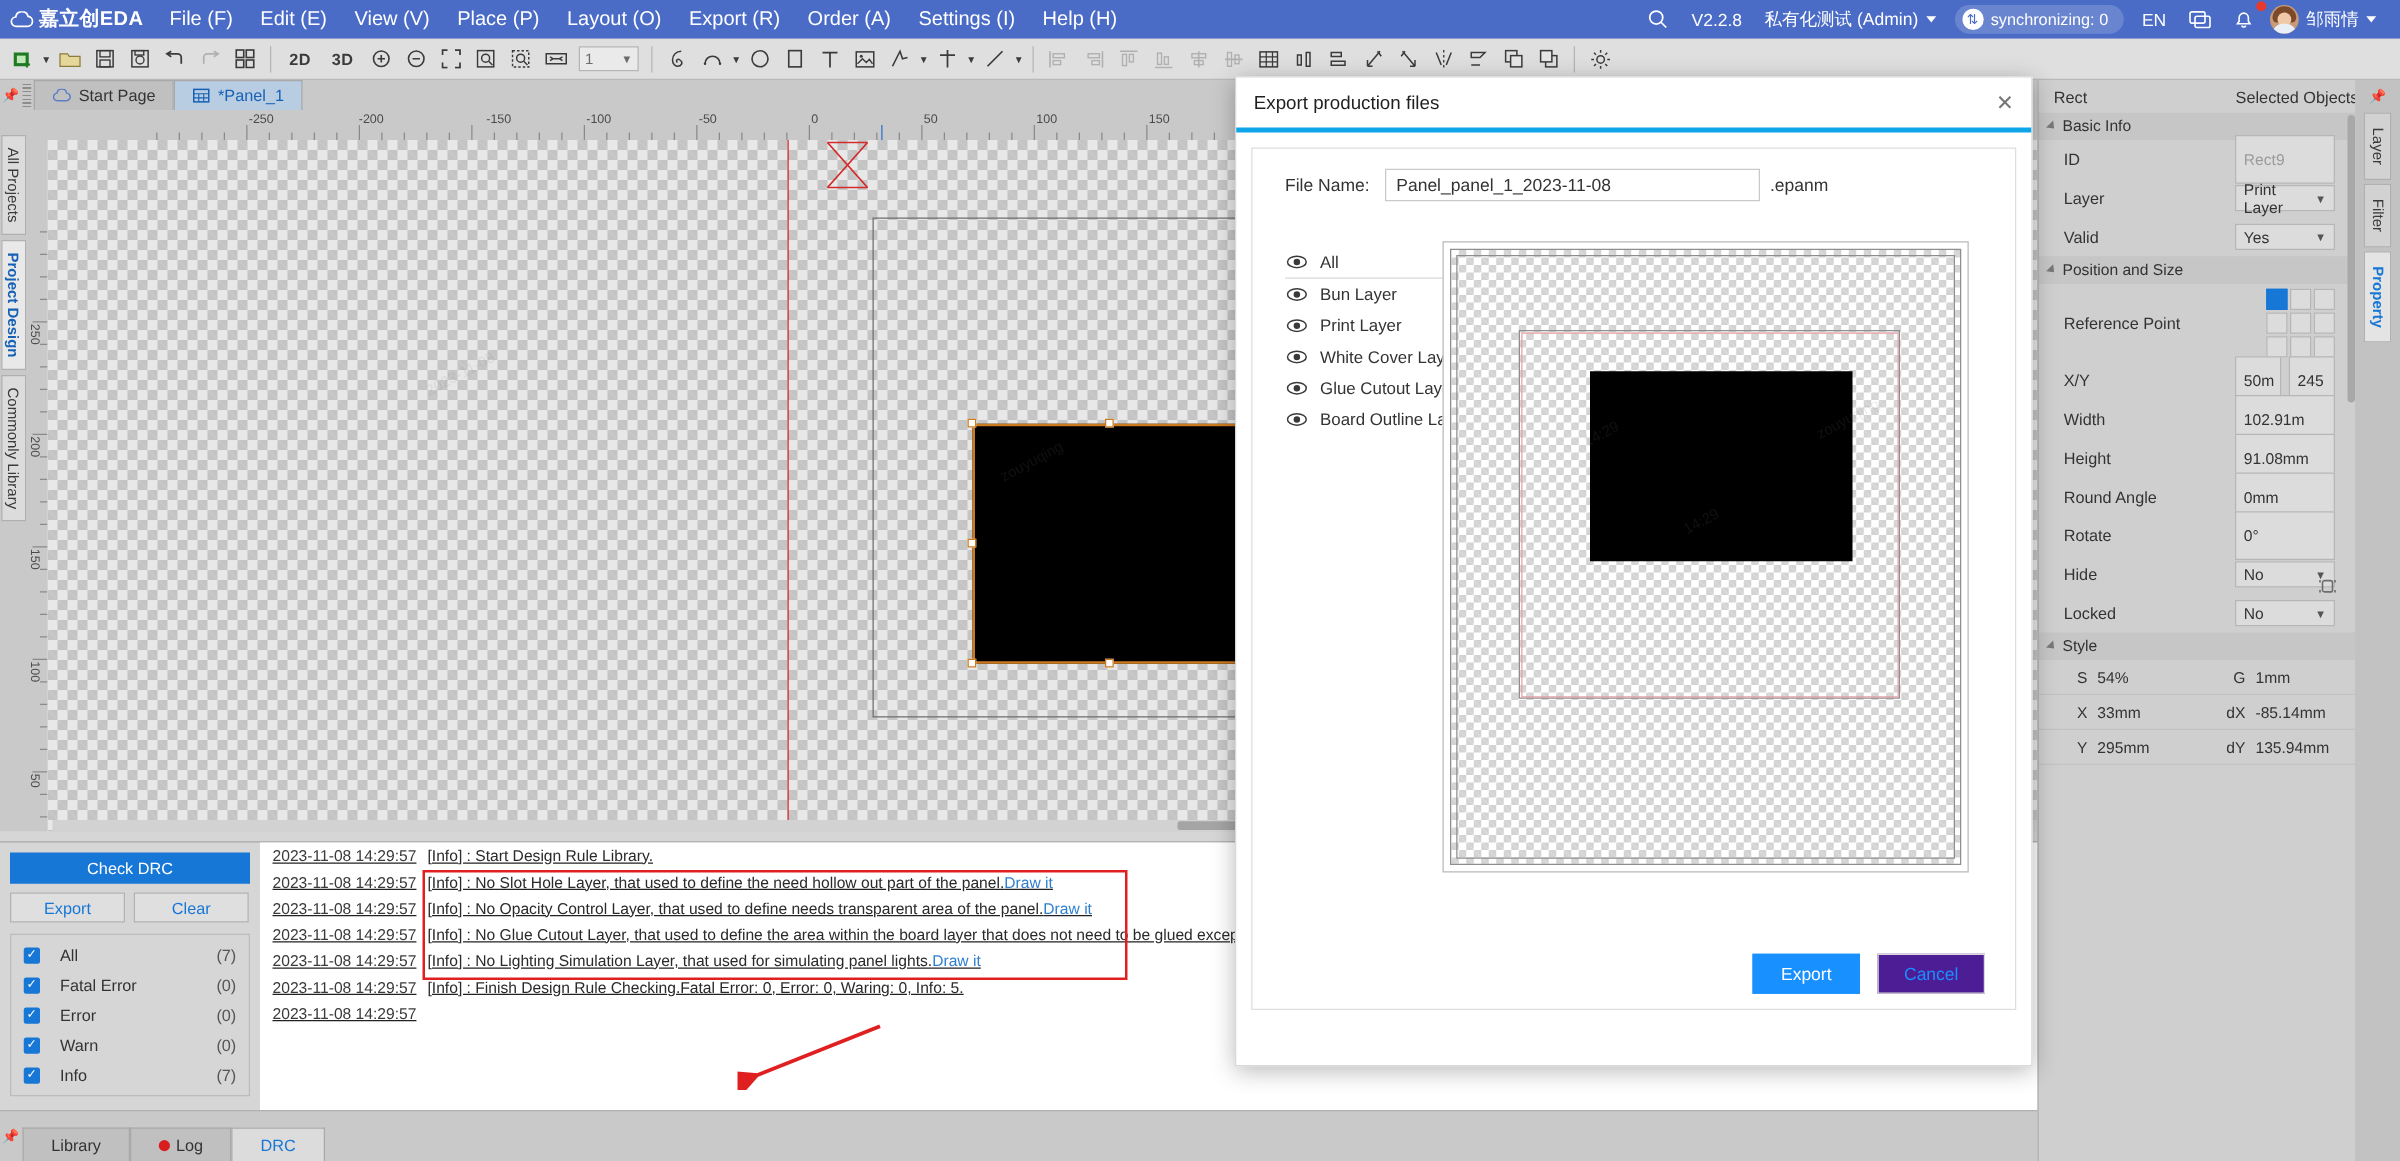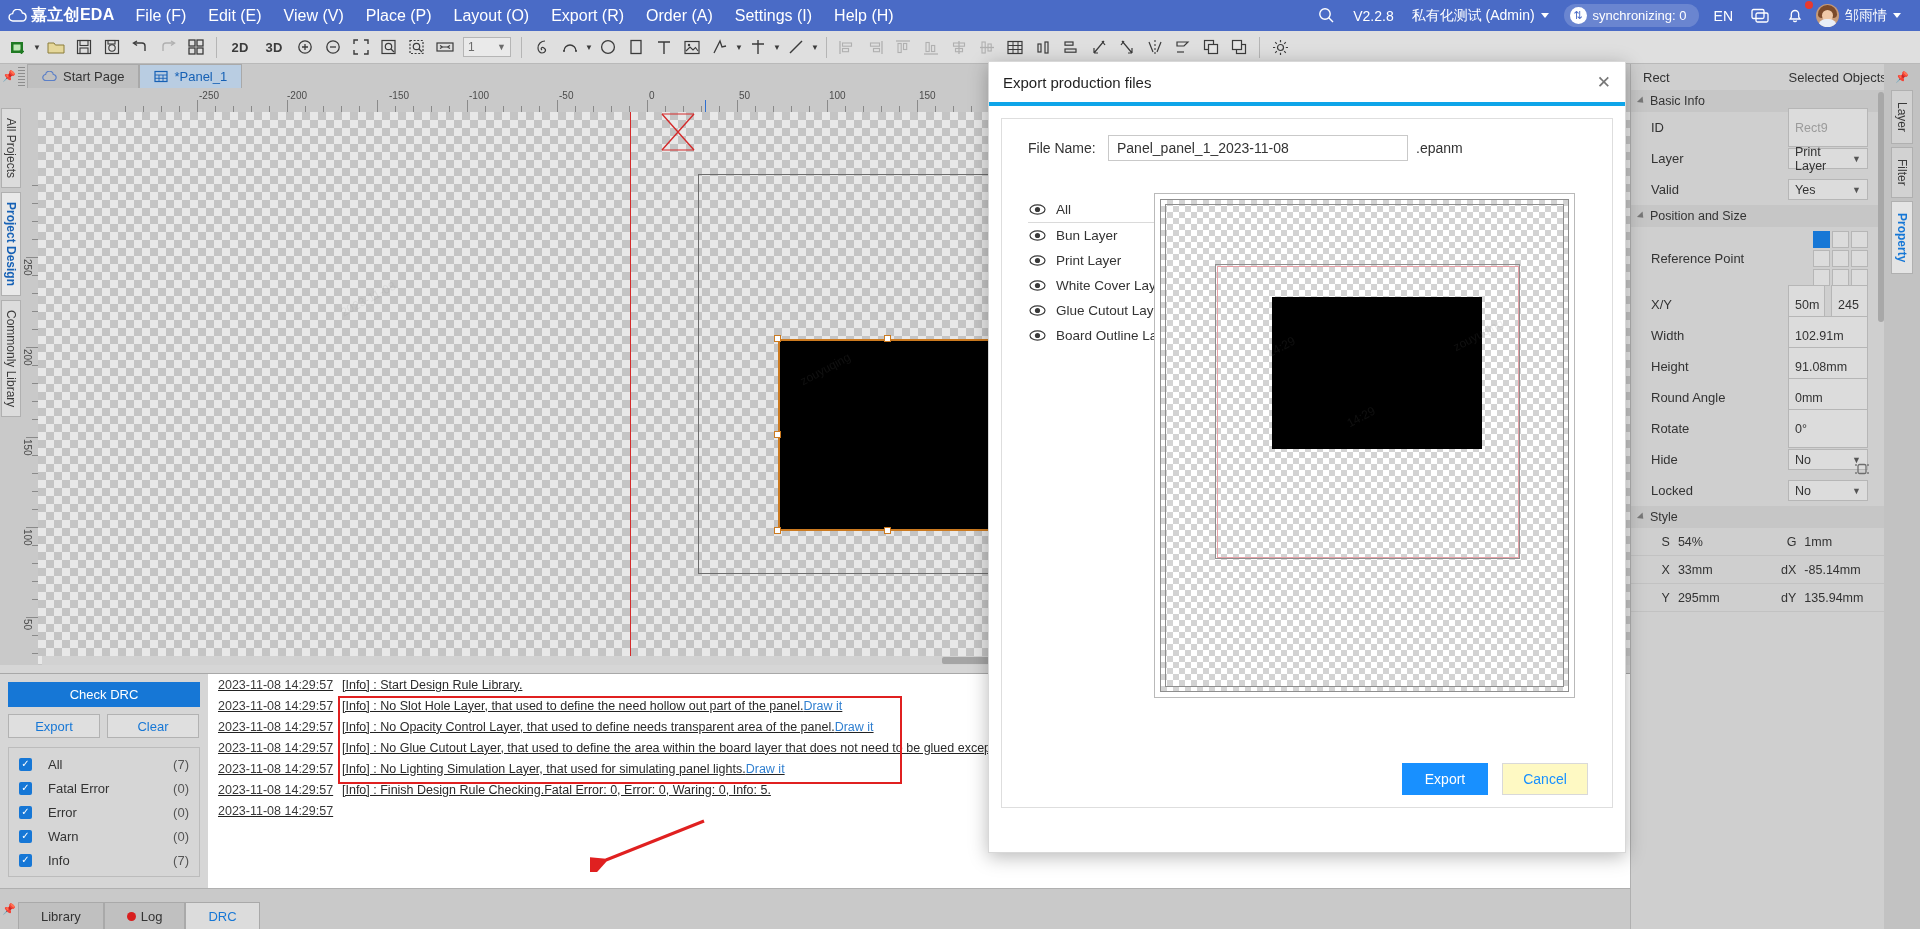--- a/index.html
+++ b/index.html
@@ -177,21 +177,21 @@
       linear-gradient(45deg,#d3d3d3 25%,transparent 25%,transparent 75%,#d3d3d3 75%);
     background-size:12px 12px;background-position:0 0,6px 6px;border:1px solid #8e8e8e;}
   .preview .pinkbox{position:absolute;border:1px solid #e7a0a7;}
   .preview .graybox{position:absolute;border:1px solid #8e8e8e;}
   .preview .blackbox{position:absolute;background:#000;}
   .modal-foot{position:absolute;left:0;bottom:0;width:100%;height:56px;display:flex;align-items:center;
      justify-content:flex-end;gap:14px;padding-right:24px;box-sizing:border-box;}
   .mbtn{height:30px;min-width:84px;display:flex;align-items:center;justify-content:center;
      font-size:14px;cursor:pointer;}
   .mbtn.primary{background:#1890ff;color:#fff;border:1px solid #1890ff;}
-  .mbtn.ghost{background:#fef9c3;color:#1890ff;border:1px solid #d9d9d9;}
+  .mbtn.ghost{background:#4c1d95;color:#1890ff;border:1px solid #d9d9d9;}
 
   .wm{position:absolute;color:rgba(120,120,120,.13);font-size:12px;transform:rotate(-28deg);
      pointer-events:none;white-space:nowrap;user-select:none;}
 </style>
 </head>
 <body>
 
 <div class="app">
 
   <div class="menubar">

